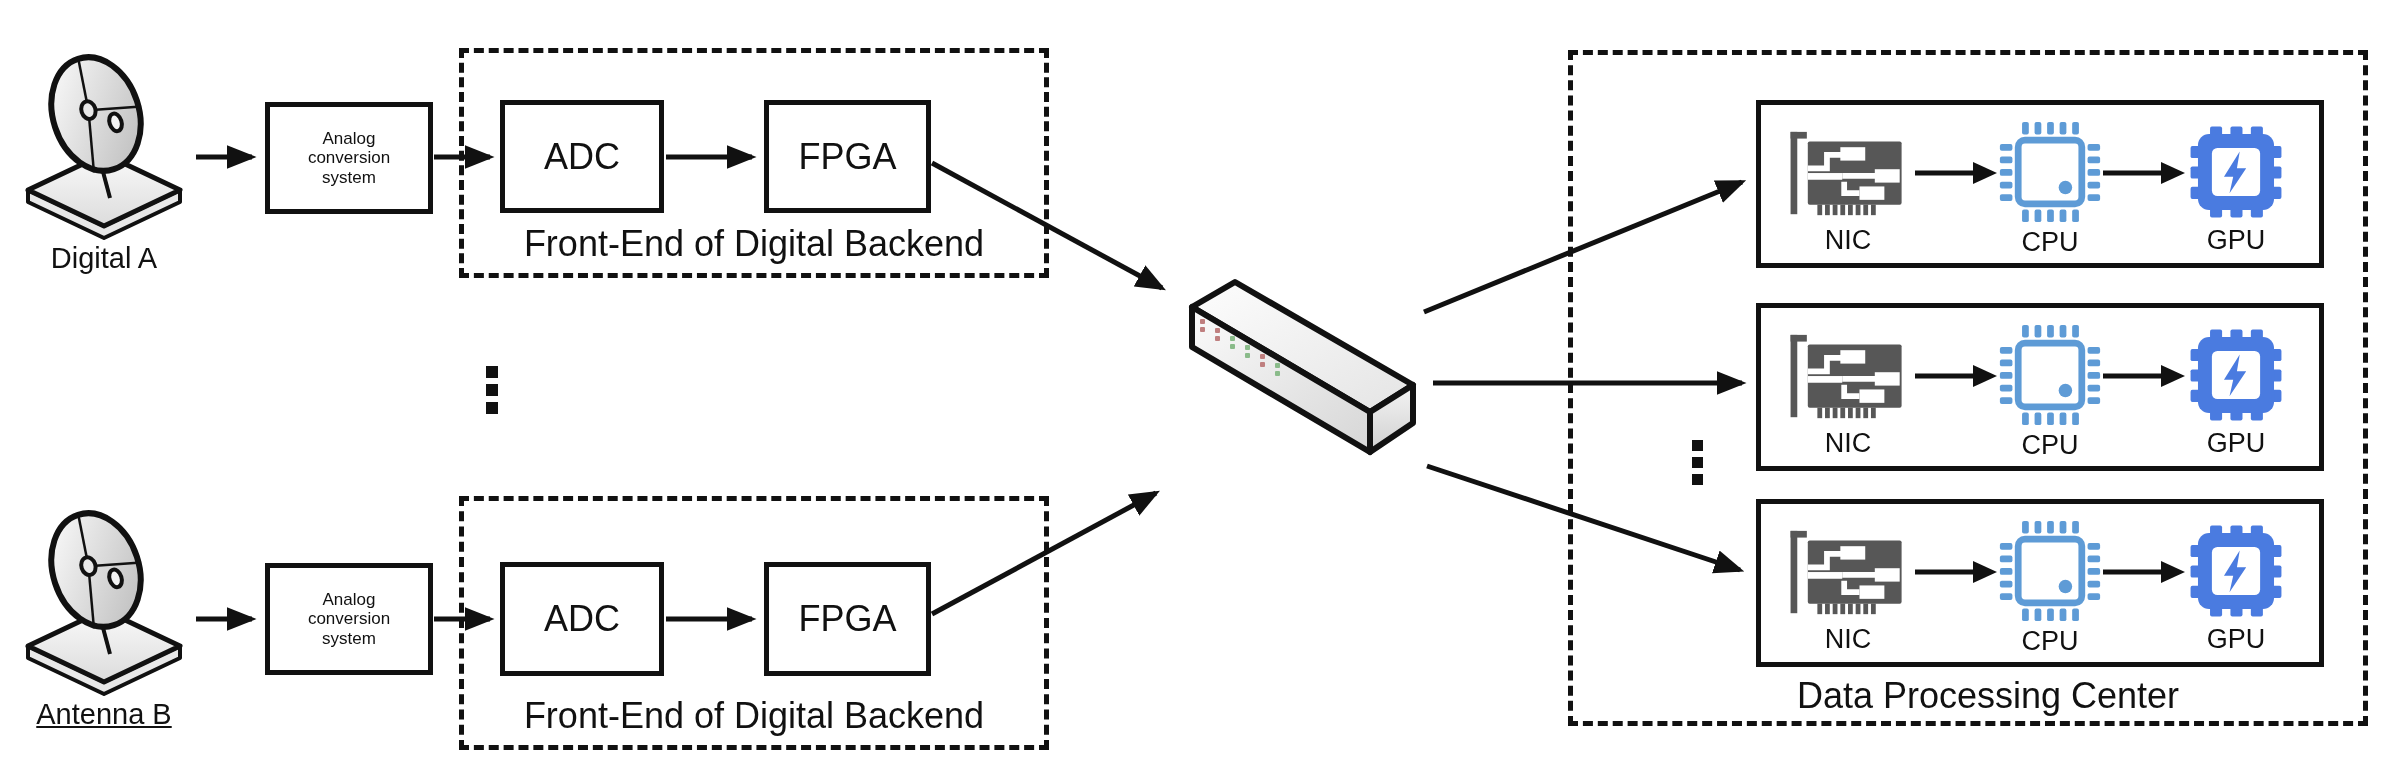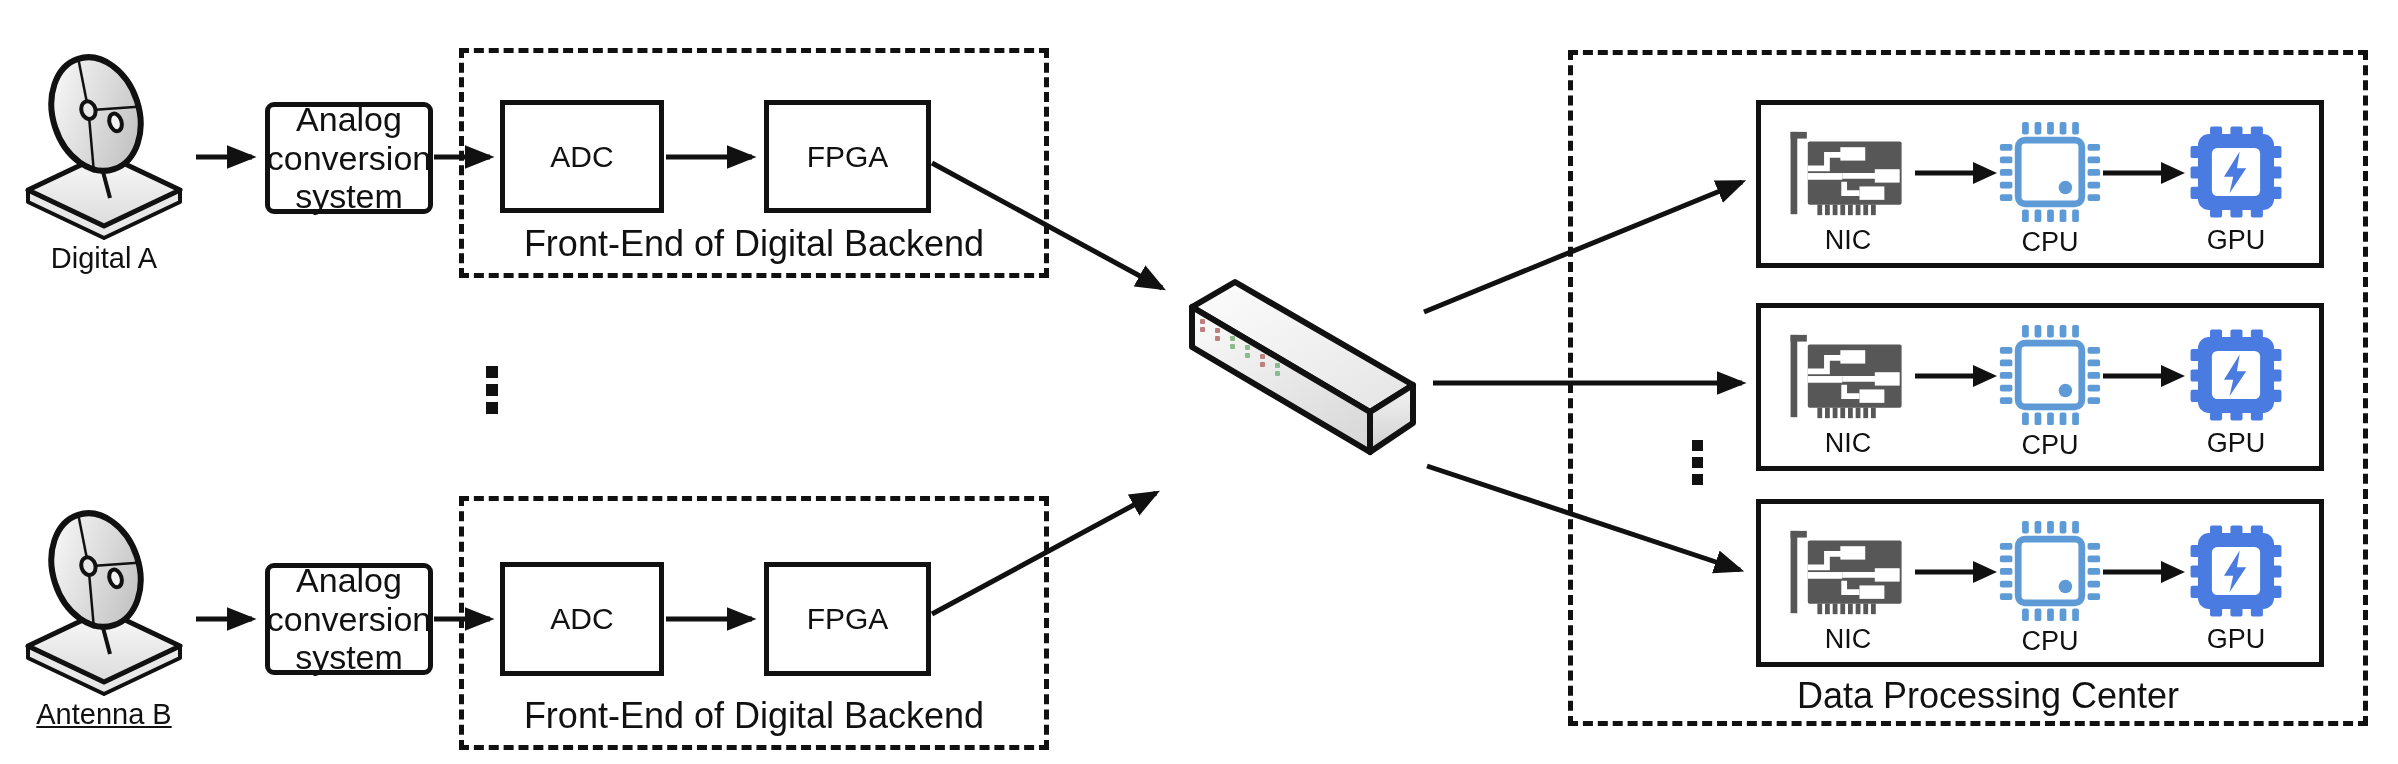--- a/index.html
+++ b/index.html
@@ -25,23 +25,23 @@
     color:#111;
     z-index:2;
   }
   .comp-box{
     position:absolute;z-index:3;
     border:5px solid #111;
     box-sizing:border-box;
     background:#fff;
     display:flex;align-items:center;justify-content:center;
     text-align:center;
-    font-size:30px;
-  }
-  .analog-box{font-size:34px;line-height:1.14;white-space:pre-line;border-radius:9px;}
+    font-size:36px;
+  }
+  .analog-box{font-size:17px;line-height:1.14;white-space:pre-line;}
   .caption{
     position:absolute;z-index:3;
     text-align:center;
     font-size:29px;
   }
   .icon-abs{position:absolute;z-index:3;}
   .dots{
     position:absolute;z-index:3;
     display:flex;flex-direction:column;gap:6px;
   }

